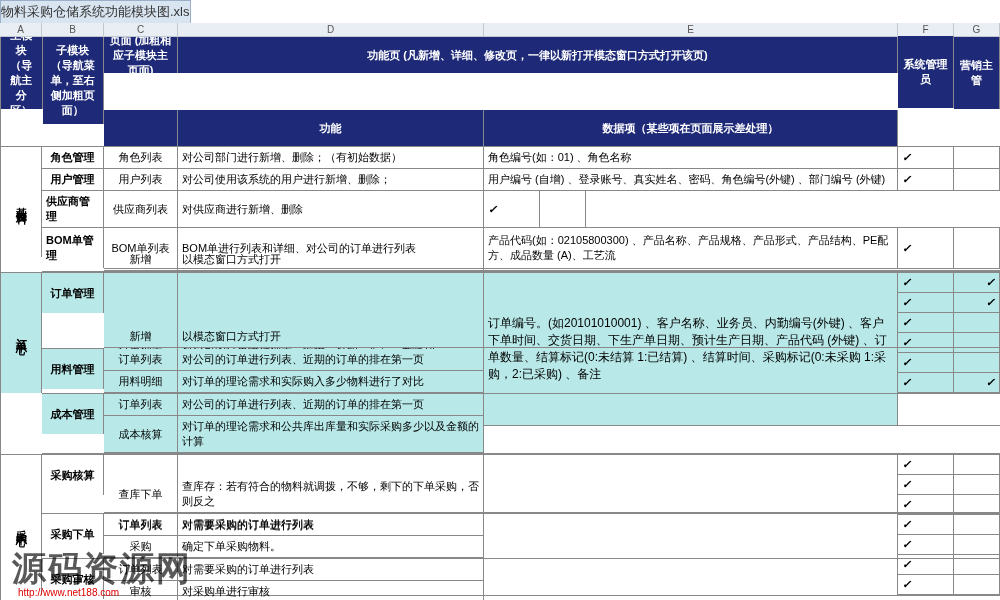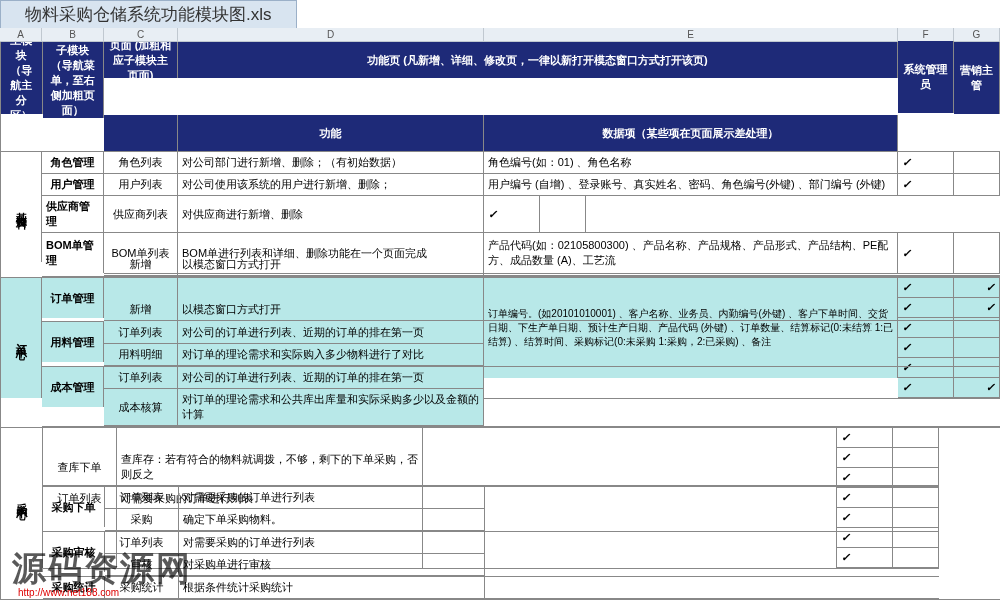--- a/index.html
+++ b/index.html
@@ -1,17 +1,17 @@
 <!DOCTYPE html>
 <html><head>
 <meta charset="utf-8">
 <style>
 *{box-sizing:border-box;margin:0;padding:0}
 body{font-family:"Microsoft YaHei",SimSun,sans-serif;font-size:11px;background:#fff;width:1000px;height:600px;overflow:hidden;position:relative}
-.tab{display:inline-block;background:#d8e4f0;border:1px solid #9bb0c8;border-bottom:none;padding:2px 24px;font-size:17px;color:#333}
+.tab{display:inline-block;background:#d8e4f0;border:1px solid #9bb0c8;border-bottom:none;padding:2px 0;font-size:13px;color:#333}
 .colhdr{display:flex;background:#e8eef4;border-bottom:1px solid #c0c8d0}
 .colhdr div{border-right:1px solid #c0c8d0;text-align:center;font-size:10px;color:#555;padding:1px 0}
 .grid{border-left:1px solid #888}
 .row{display:flex;border-bottom:1px solid #888}
 .cell{border-right:1px solid #888;padding:3px 4px;font-size:11px;display:flex;align-items:center;overflow:hidden}
 .hdr{background:#1e2a78;color:#fff;font-weight:bold;justify-content:center;text-align:center}
 .c-a{width:42px;justify-content:center;font-weight:bold}
 .c-b{width:62px;justify-content:center;font-weight:bold}
 .c-c{width:74px;justify-content:center}
 .c-d{width:306px}
@@ -40,21 +40,21 @@
     <div style="width:56px">F</div>
     <div style="width:46px">G</div>
 </div>
 
 <div class="grid">
 
 <div class="row">
 <div class="cell hdr c-a" style="height:72px" rowspan="2">
         <span>主模块（导航主分区）</span>
       </div>
-<div class="cell hdr c-b" style="height:76px">
+<div class="cell hdr c-b" style="height:87px">
         <span>子模块（导航菜单，至右侧加粗页面）</span>
       </div>
 <div style="display:flex;flex-direction:column;flex:1">
   <div class="row" style="border-bottom:1px solid #fff">
     <div class="cell hdr c-c" style="height:36px;width:74px">
             <span>页面 (加粗相应子模块主页面)</span>
           </div>
     <div class="cell hdr" style="height:36px;width:720px">
             <span>功能页 (凡新增、详细、修改页，一律以新打开模态窗口方式打开该页)</span>
           </div>
@@ -103,21 +103,21 @@
           <div class="cell c-c">供应商列表</div>
           <div class="cell c-d">对供应商进行新增、删除</div>
           <div class="cell c-f chk">✓</div>
           <div class="cell c-g"></div>
         </div>
 <div class="row">
           <div class="cell c-b" style="height:40px">BOM单管理</div>
           <div style="display:flex;flex-direction:column">
             <div class="row">
               <div class="cell c-c">BOM单列表</div>
-              <div class="cell c-d">BOM单进行列表和详细、删除功能在一个页面完成</div>
+              <div class="cell c-d">BOM单进行列表和详细、对公司的订单进行列表</div>
               <div class="cell c-e" style="height:40px">产品代码(如：02105800300) 、产品名称、产品规格、产品形式、产品结构、PE配方、成品数量 (A)、工艺流</div>
               <div class="cell c-f chk" style="height:40px">✓</div>
               <div class="cell c-g" style="height:40px"></div>
             </div>
             <div class="row" style="margin-top:-20px">
               <div class="cell c-c">新增</div>
               <div class="cell c-d">以模态窗口方式打开</div>
             </div>
           </div>
         </div>
@@ -128,21 +128,21 @@
       <div class="cell c-a cyan" style="height:120px">
         <span class="vert">订单中心</span>
       </div>
 <div style="display:flex;flex-direction:column">
 <div class="row">
           <div class="cell c-b cyan" style="height:40px">订单管理</div>
           <div style="display:flex;flex-direction:column">
             <div class="row">
               <div class="cell c-c cyan">订单列表</div>
               <div class="cell c-d cyan">对公司的订单进行列表、编辑、打印、追踪、删除功</div>
-              <div class="cell c-e cyan" style="height:100px;font-size:10px">订单编号。(如20101010001) 、客户名称、业务员、内勤编号(外键) 、客户下单时间、交货日期、下生产单日期、预计生产日期、产品代码 (外键) 、订单数量、结算标记(0:未结算 1:已结算) 、结算时间、采购标记(0:未采购 1:采购，2:已采购) 、备注</div>
+              <div class="cell c-e cyan" style="height:152px;font-size:12px">订单编号。(如20101010001) 、客户名称、业务员、内勤编号(外键) 、客户下单时间、交货日期、下生产单日期、预计生产日期、产品代码 (外键) 、订单数量、结算标记(0:未结算 1:已结算) 、结算时间、采购标记(0:未采购 1:采购，2:已采购) 、备注</div>
               <div style="display:flex;flex-direction:column">
                 <div class="row">
                   <div class="cell c-f cyan chk">✓</div>
                   <div class="cell c-g cyan chk">✓</div>
                 </div>
                 <div class="row">
                   <div class="cell c-f cyan chk">✓</div>
                   <div class="cell c-g cyan chk">✓</div>
                 </div>
                 <div class="row">
@@ -197,20 +197,21 @@
         </div>
 </div>
     </div>
 
 <div class="row">
       <div class="cell c-a" style="height:140px">
         <span class="vert">采购中心</span>
       </div>
 <div style="display:flex;flex-direction:column">
 <div class="row">
+          <div class="cell c-b" style="height:40px">采购核算</div>
           <div style="display:flex;flex-direction:column">
             <div class="row">
               <div class="cell c-c">订单列表</div>
               <div class="cell c-d">对需要采购的订单进行列表</div>
               <div class="cell c-e" style="height:140px"></div>
               <div style="display:flex;flex-direction:column">
                 <div class="row">
                   <div class="cell c-f chk">✓</div>
                   <div class="cell c-g"></div>
                 </div>

